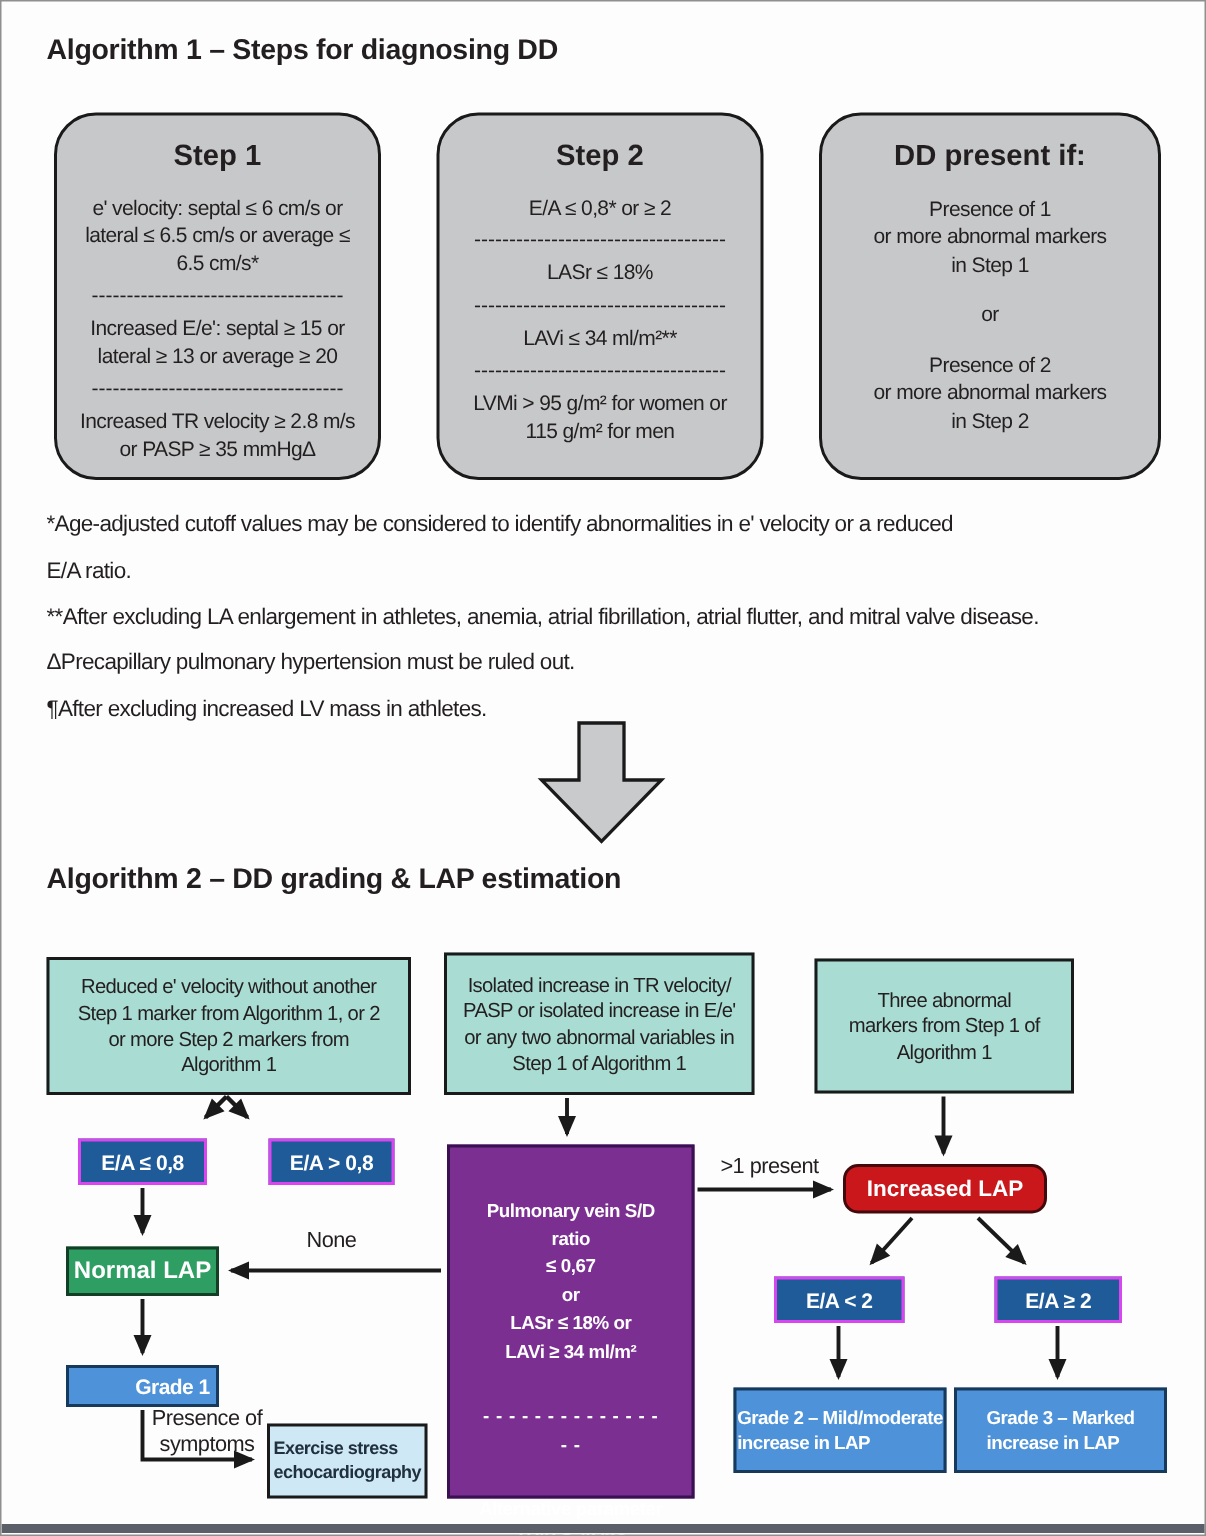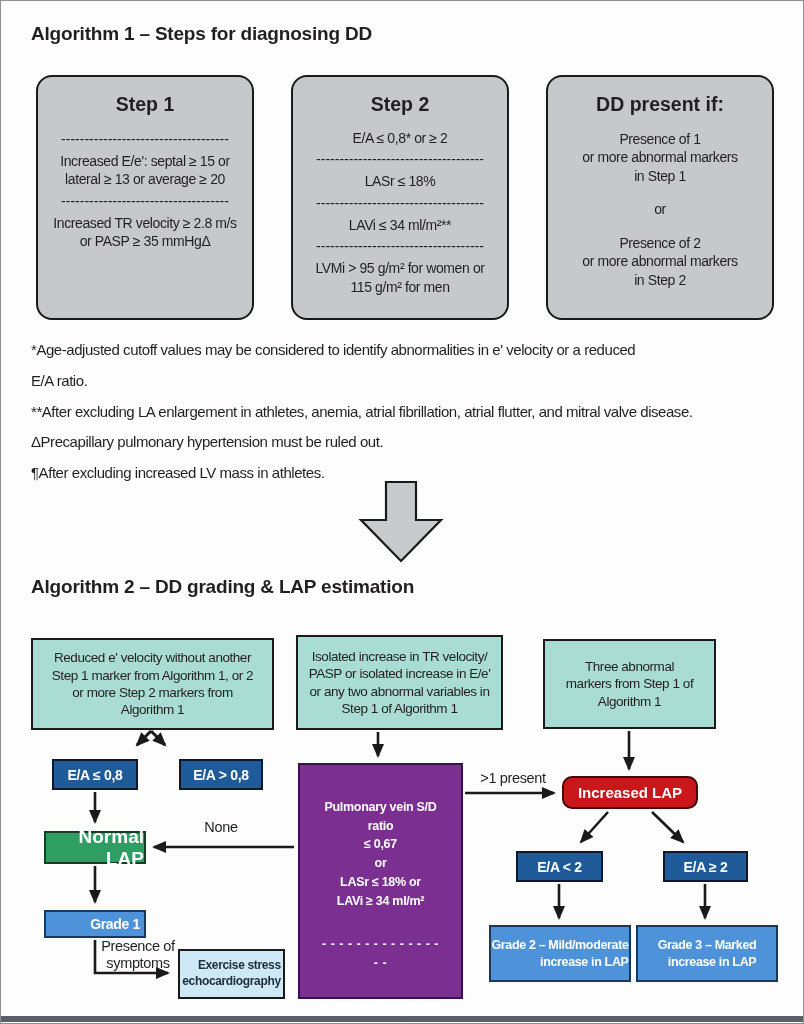--- a/index.html
+++ b/index.html
@@ -5,41 +5,41 @@
   html,body{margin:0;padding:0;background:#ffffff;}
   .page{
     position:relative;width:804px;height:1024px;background:#fdfdfd;
     border:1px solid #8f8f8f;box-sizing:border-box;overflow:hidden;
     font-family:"Liberation Sans",sans-serif;color:#231f20;
   }
   .abs{position:absolute;}
   .title{font-weight:bold;font-size:19px;letter-spacing:-0.2px;}
   
   .gbox{
-    background:#c7c8ca;border:2px solid #1a1a1a;border-radius:16px;
+    background:#c7c8ca;border:2px solid #1a1a1a;border-radius:28px;
     text-align:center;padding:16px 8px;box-sizing:border-box;
   }
   .gtitle{font-size:19.5px;font-weight:bold;margin-bottom:13px;}
   .gitem{font-size:14px;letter-spacing:-0.4px;line-height:1.32;white-space:pre-line;margin:2px 0;}
   .gdiv{font-size:14px;line-height:1.5;letter-spacing:0;}
   .spacer-or{margin:15px 0;}
   .footnotes{font-size:15px;letter-spacing:-0.45px;}
   .fn{margin:0;line-height:2.05;white-space:pre-line;}
   
   .teal{
     background:#a9dcd2;border:2px solid #1a1a1a;box-sizing:border-box;
     display:flex;align-items:center;justify-content:center;text-align:center;
     white-space:pre-line;font-size:13.5px;letter-spacing:-0.45px;line-height:1.28;padding:4px 2px;
   }
   .node{
-    border:2px solid #0f172a;box-sizing:border-box;color:#ffffff;font-weight:bold;
-    display:flex;align-items:center;justify-content:center;text-align:right;white-space:pre-line;
+    border:2px solid #d946ef;box-sizing:border-box;color:#ffffff;font-weight:bold;
+    display:flex;align-items:center;justify-content:center;text-align:left;white-space:pre-line;
   }
   .nb{background:#1f5b98;font-size:14px;letter-spacing:-0.3px;}
-  .green{background:#2f9e63;border-color:#143e26;font-size:19px;}
+  .green{background:#2f9e63;border-color:#143e26;font-size:16px;}
   .red{background:#c9171c;border-color:#43090b;font-size:15px;border-radius:10px;}
   .mblue{background:#4e93d9;border-color:#17395c;font-size:12.5px;letter-spacing:-0.35px;line-height:1.35;}
   .g1{font-size:14px;padding-left:40px;}
   .lblue{
     background:#cfe8f6;border-color:#1a1a1a;color:#20303e;font-weight:bold;
     font-size:12px;letter-spacing:-0.35px;line-height:1.3;
   }
   .purple{
     background:#7b2f91;border:2px solid #3a1150;box-sizing:border-box;color:#ffffff;
     font-weight:bold;text-align:center;font-size:12.5px;letter-spacing:-0.3px;
@@ -80,20 +80,23 @@
       <line x1="651" y1="811" x2="682" y2="841" marker-end="url(#ah)"></line>
       <line x1="558" y1="883" x2="558" y2="917" marker-end="url(#ah)"></line>
       <line x1="704" y1="883" x2="704" y2="917" marker-end="url(#ah)"></line>
     </g>
   </svg>
 
   <div class="abs title" style="left:30px;top:22px;">Algorithm 1 – Steps for diagnosing DD</div>
 
   <div class="abs gbox" style="left:35px;top:74px;width:218px;height:245px;">
     <div class="gtitle">Step 1</div>
+    <div class="gitem">e' velocity: septal ≤ 6 cm/s or
+lateral ≤ 6.5 cm/s or average ≤
+6.5 cm/s*</div>
     <div class="gdiv">------------------------------------</div>
     <div class="gitem">Increased E/e': septal ≥ 15 or
 lateral ≥ 13 or average ≥ 20</div>
     <div class="gdiv">------------------------------------</div>
     <div class="gitem">Increased TR velocity ≥ 2.8 m/s
 or PASP ≥ 35 mmHgΔ</div>
   </div>
 
   <div class="abs gbox" style="left:290px;top:74px;width:218px;height:245px;">
     <div class="gtitle">Step 2</div>

